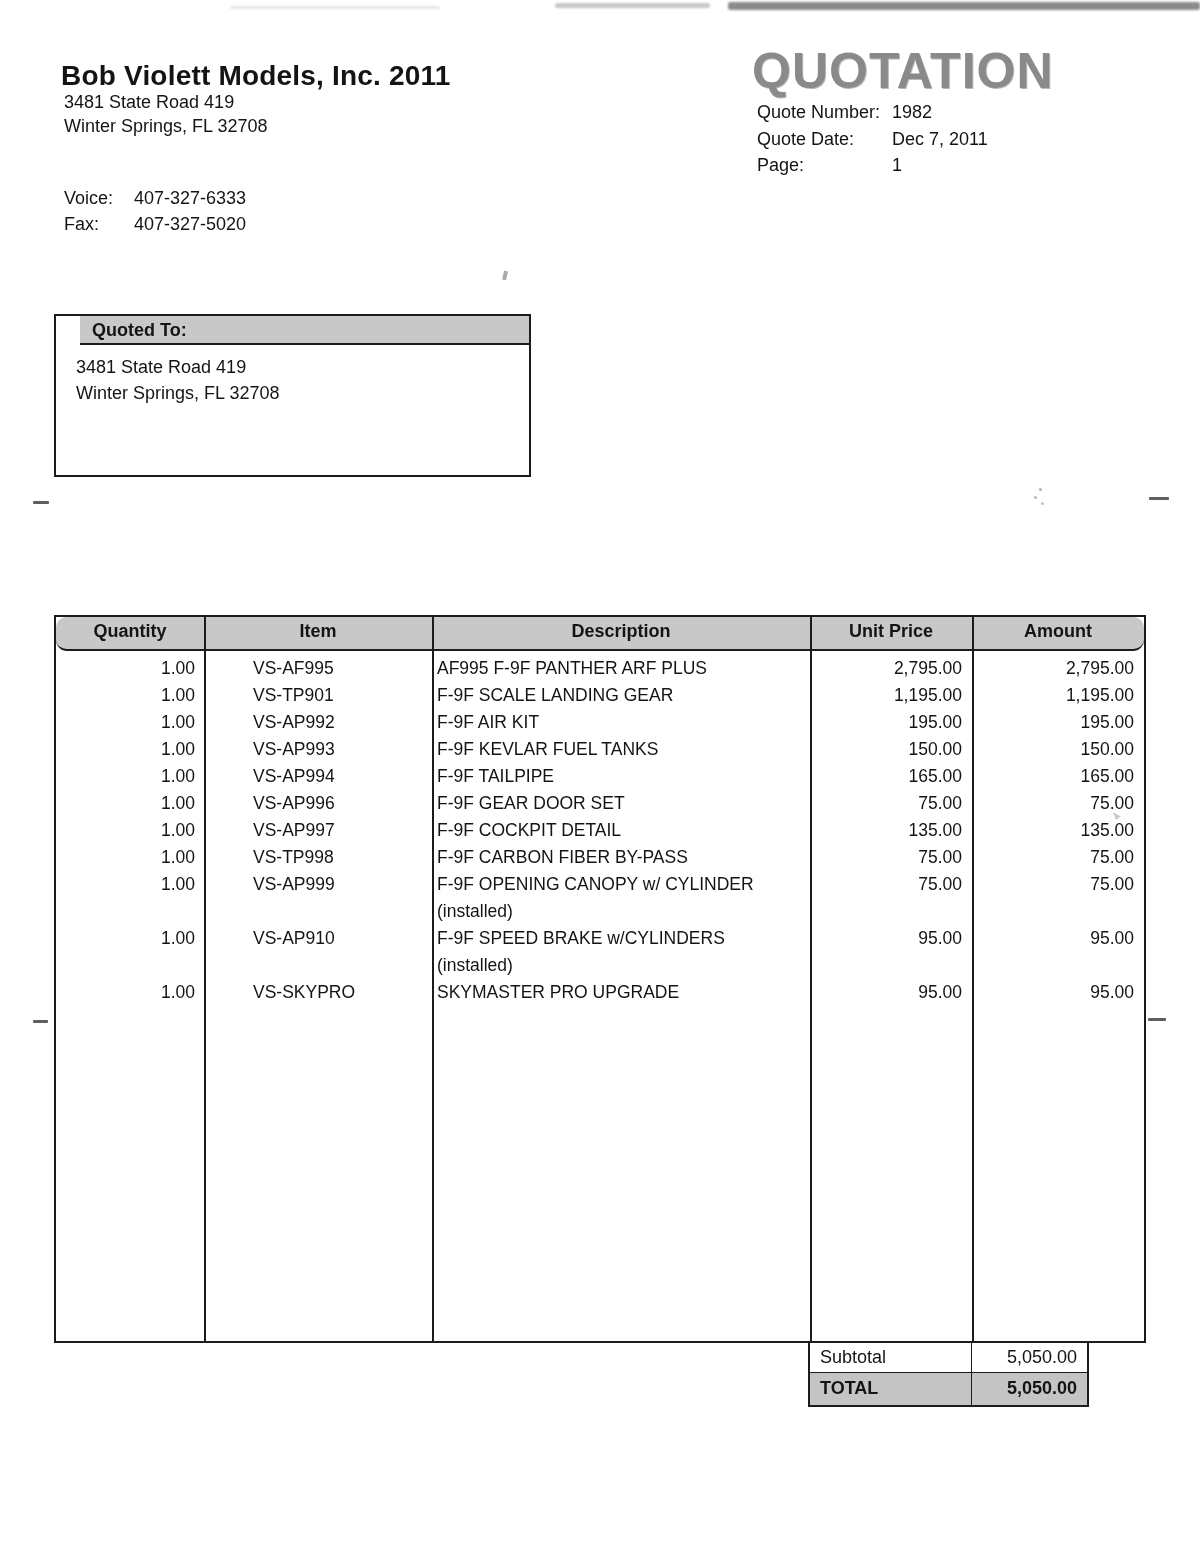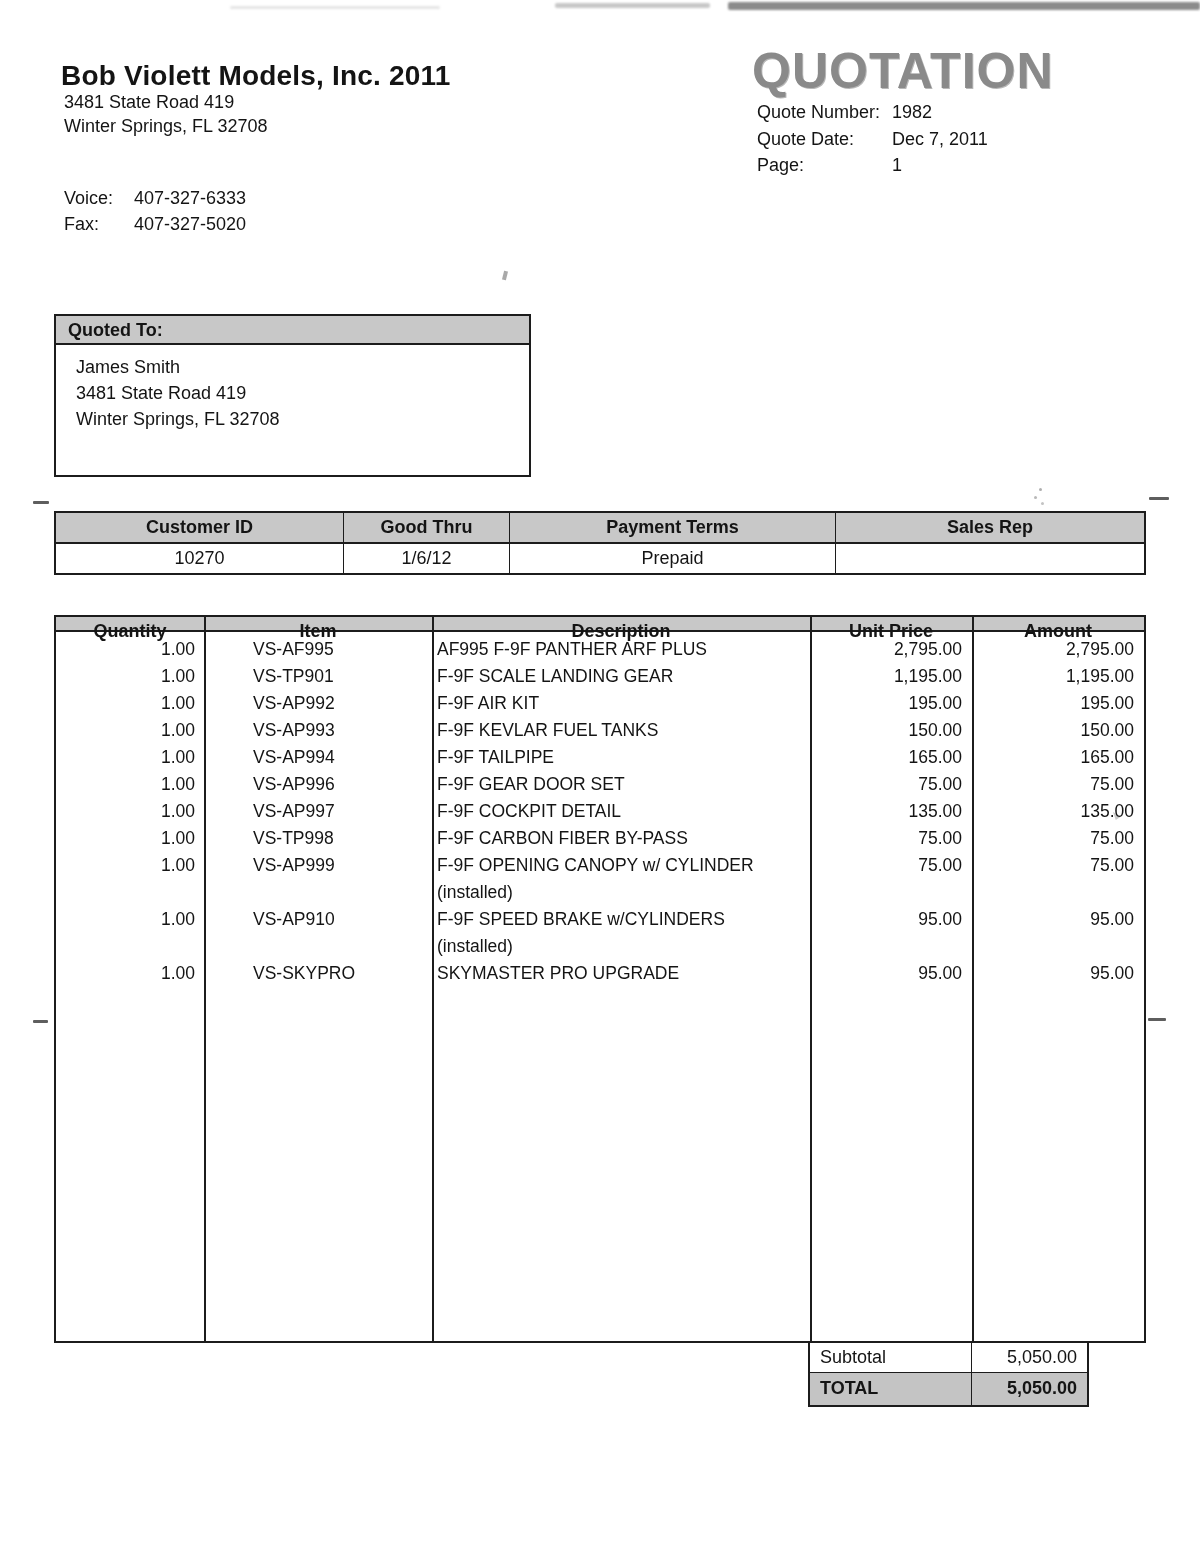--- a/index.html
+++ b/index.html
@@ -39,33 +39,33 @@
   .contact .lbl{width:70px;}
 
   
   .doc-title{position:absolute;left:752px;top:42px;font-size:50px;font-weight:bold;color:var(--title-gray);letter-spacing:1px;text-shadow:1px 1px 0 #b8b8b8;}
   .quote-info{position:absolute;left:757px;top:99px;font-size:18px;line-height:26.5px;}
   .quote-info .row{display:flex;}
   .quote-info .lbl{width:135px;}
 
   
   .quoted-to{position:absolute;left:54px;top:314px;width:477px;height:163px;border:2px solid var(--line);}
-  .qt-header{height:29px;background:var(--header-gray);border-bottom:2px solid var(--line);font-weight:bold;font-size:18px;line-height:28px;padding-left:12px;}
+  .qt-header{height:29px;background:var(--header-gray);border-bottom:2px solid var(--line);font-weight:bold;font-size:18px;line-height:28px;padding-left:12px;margin-left:24px;}
   .qt-body{padding:9px 0 0 20px;font-size:18px;line-height:26px;}
 
   
   .info-table{position:absolute;left:54px;top:511px;width:1092px;border:2px solid var(--line);}
   .info-row{display:grid;grid-template-columns:288px 166px 326px 1fr;}
   .info-row.head{background:var(--header-gray);border-bottom:2px solid var(--line);font-weight:bold;}
   .info-row > div{height:29px;line-height:28px;text-align:center;font-size:18px;border-right:1.5px solid var(--line);}
   .info-row > div:last-child{border-right:none;}
 
   
   .items{position:absolute;left:54px;top:615px;width:1092px;height:728px;border:2px solid var(--line);}
-  .items-header{display:grid;grid-template-columns:148px 228px 378px 162px 1fr;background:var(--header-gray);border-bottom:2.5px solid var(--line);height:15px;}
+  .items-header{display:grid;grid-template-columns:148px 228px 378px 162px 1fr;background:var(--header-gray);border-bottom:2.5px solid var(--line);height:34px;border-radius:11px;}
   .items-header > div{font-weight:bold;font-size:18px;line-height:28px;text-align:center;}
   .items-body{padding-top:4px;}
   .item-row{display:grid;grid-template-columns:148px 228px 378px 162px 1fr;}
   .item-row .cell{font-size:17.5px;line-height:27px;}
   .cell.qty{text-align:right;padding-right:9px;}
   .cell.item{padding-left:9px;margin-left:40px;}
   .cell.desc{padding-left:5px;}
   .cell.price,.cell.amount{text-align:right;padding-right:10px;}
   .vline{position:absolute;top:0;bottom:0;width:1.5px;background:var(--line);}
   .vline.v1{left:148px;}
@@ -124,40 +124,25 @@
     </div>
     <div class="row">
       <div class="lbl">Page:</div>
       <div>1</div>
     </div>
   </div>
 
   <div class="quoted-to">
     <div class="qt-header">Quoted To:</div>
     <div class="qt-body">
-      <div>James Smith</div>
       <div>3481 State Road 419</div>
       <div>Winter Springs, FL  32708</div>
     </div>
   </div>
 
-  <div class="info-table">
-    <div class="info-row head">
-      <div>Customer ID</div>
-      <div>Good Thru</div>
-      <div>Payment Terms</div>
-      <div>Sales Rep</div>
-    </div>
-    <div class="info-row">
-      <div>10270</div>
-      <div>1/6/12</div>
-      <div>Prepaid</div>
-      <div></div>
-    </div>
-  </div>
 
   <div class="items">
     <div class="items-header">
       <div>Quantity</div>
       <div>Item</div>
       <div>Description</div>
       <div>Unit Price</div>
       <div>Amount</div>
     </div>
     <div class="items-body" id="items-body">

